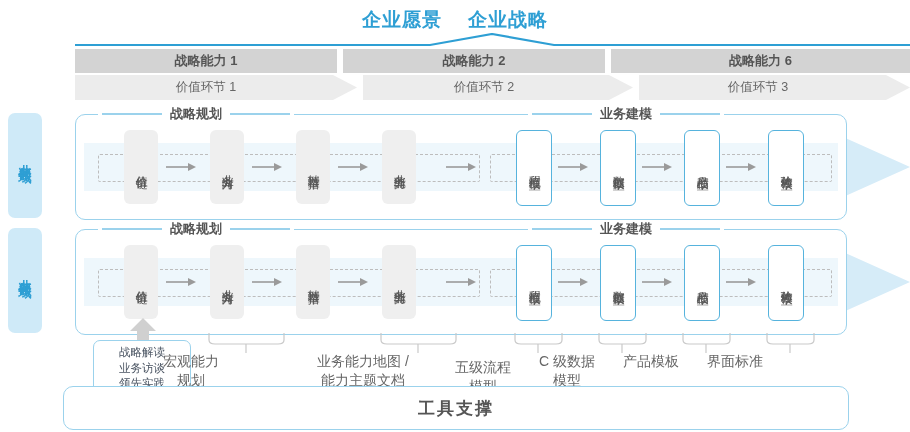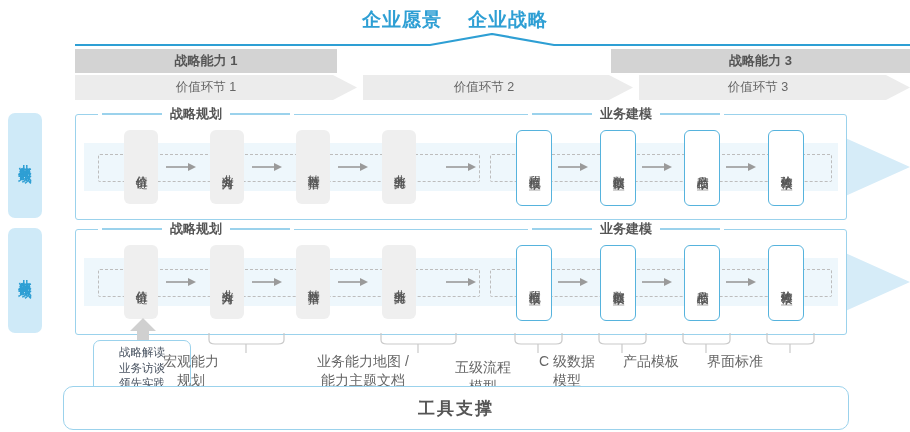--- a/index.html
+++ b/index.html
@@ -48,21 +48,21 @@
   .side-label .vtxt{
     writing-mode:vertical-rl;
     font-size:13px;font-weight:bold;color:#2e9fd4;
     letter-spacing:2px;line-height:1;
   }
   #side1{top:113px;height:105px;}
   #side2{top:228px;height:105px;}
 
   
   .lane{position:absolute;left:75px;width:770px;height:104px;
-        border:1.4px solid #9bd2ec;border-radius:3px;background:#fff;}
+        border:1.4px solid #9bd2ec;border-radius:10px;background:#fff;}
   #lane1{top:114px;}
   #lane2{top:229px;}
 
   .lane-cap{
     position:absolute;height:16px;background:#fff;
     display:flex;align-items:center;gap:8px;
     font-size:13px;font-weight:bold;color:#555;
     padding:0 4px;white-space:nowrap;
   }
   .cap-line{display:block;width:60px;height:1.4px;background:#9bd2ec;}
@@ -118,22 +118,25 @@
   </div>
 
   <svg class="bracket" viewBox="0 0 835 14" preserveAspectRatio="none">
     <polyline points="0,12 355,12 417,1 479,12 835,12" fill="none" stroke="#2e9fd4" stroke-width="2.2"></polyline>
   </svg>
 
   <div class="band cap-band">
     <div class="cap-cell" style="left:0;width:262px;">
       <span>战略能力 1</span>
     </div>
+    <div class="cap-cell" style="left:268px;width:262px;">
+      <span>战略能力 2</span>
+    </div>
     <div class="cap-cell" style="left:536px;width:299px;">
-      <span>战略能力 3</span>
+      <span>战略能力 6</span>
     </div>
   </div>
 
   <div class="band val-band">
     <svg style="position:absolute;left:0;top:0;" width="835" height="25">
       <polygon points="0,0 258,0 282,12.5 258,25 0,25" fill="#ececec"></polygon>
       <polygon points="288,0 534,0 558,12.5 534,25 288,25" fill="#ececec"></polygon>
       <polygon points="564,0 811,0 835,12.5 811,25 564,25" fill="#ececec"></polygon>
     </svg>
     <div class="val-cell" style="left:0;width:262px;background:transparent;">

